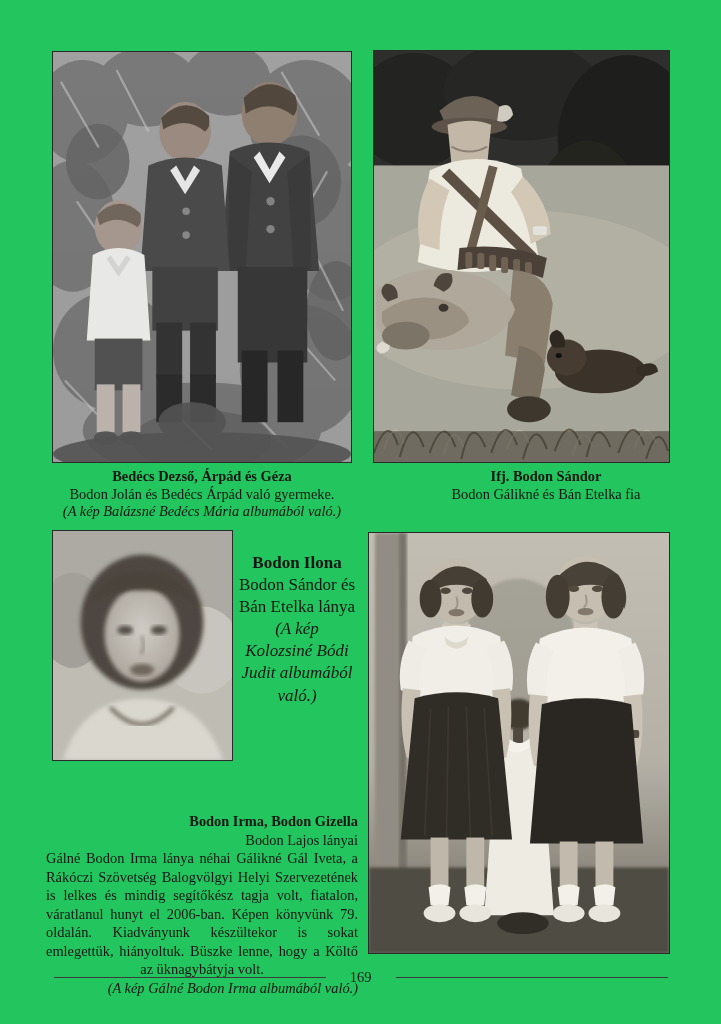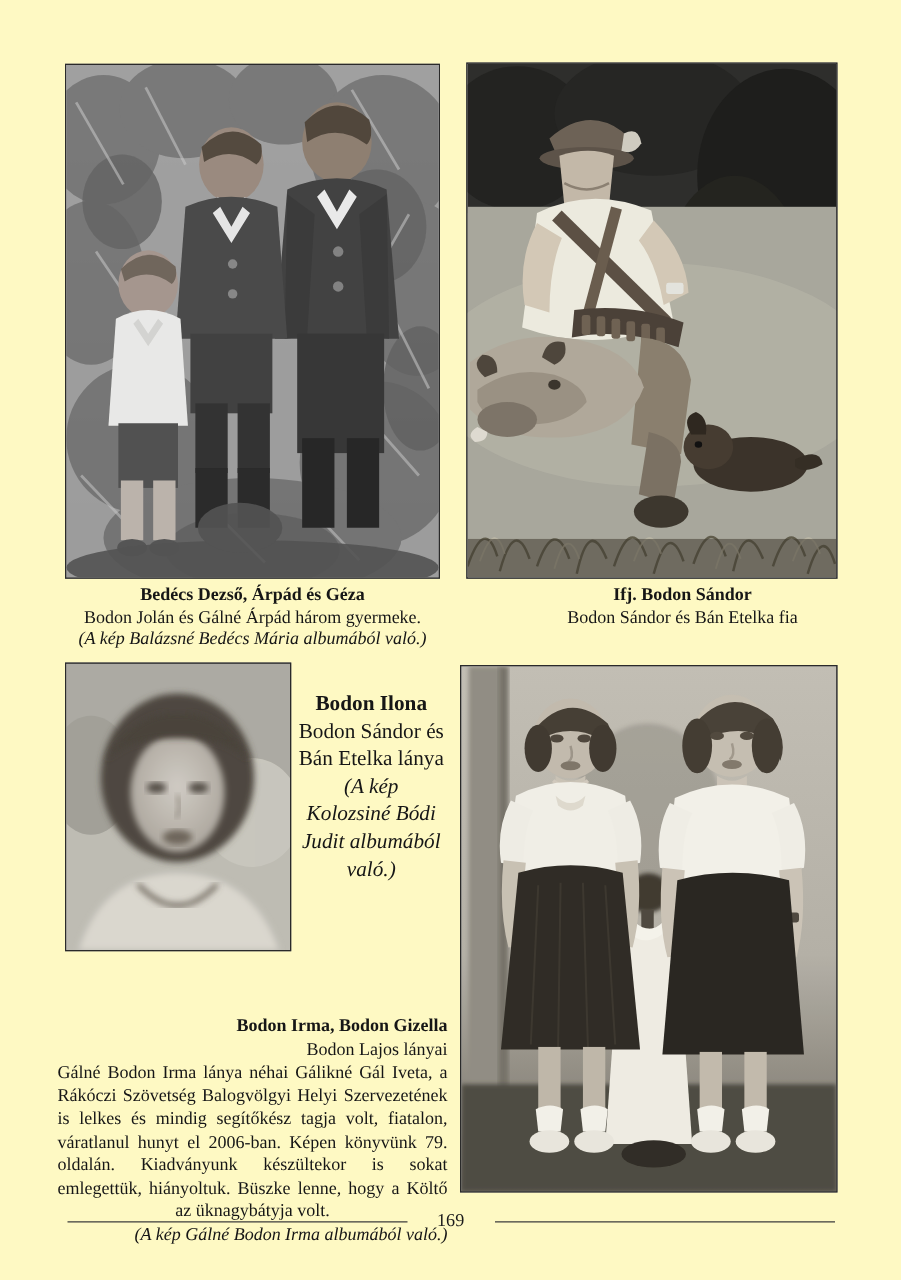--- a/index.html
+++ b/index.html
@@ -12,21 +12,21 @@
     height: 1024px;
     position: relative;
     overflow: hidden;
     font-family: "Liberation Serif", "DejaVu Serif", serif;
     color: #1a1a1a;
   }
 
   .page {
     position: absolute;
     inset: 0;
-    background: #fef9c3;
+    background: #22c55e;
   }
 
   
   .photo {
     position: absolute;
     border: 1px solid #2a2a2a;
     box-sizing: border-box;
     overflow: hidden;
     background: #8d8d8d;
   }
@@ -323,27 +323,27 @@
           <path d="M134 400 q12 -34 22 -6"></path>
         <path d="M200 406 q10 -36 20 -8"></path>
           <path d="M262 400 q12 -34 22 -6"></path>
       </g>
       <rect x="0" y="382" width="297" height="31" fill="#3f3a30" opacity="0.55"></rect>
     </svg>
   </div>
 
   <div class="caption" id="caption-boys">
     <div class="cap-title">Bedécs Dezső, Árpád és Géza</div>
-    <div class="cap-sub">Bodon Jolán és Gálné Árpád három gyermeke.</div>
+    <div class="cap-sub">Bodon Jolán és Bedécs Árpád való gyermeke.</div>
     <div class="cap-src">(A kép Balázsné Bedécs Mária albumából való.)</div>
   </div>
 
   <div class="caption" id="caption-hunter">
     <div class="cap-title">Ifj. Bodon Sándor</div>
-    <div class="cap-sub">Bodon Sándor és Bán Etelka fia</div>
+    <div class="cap-sub">Bodon Gálikné és Bán Etelka fia</div>
   </div>
 
   <div class="photo" id="photo-portrait">
     <svg viewBox="0 0 181 231" preserveAspectRatio="none">
       <defs>
         <filter id="blurC">
             <feGaussianBlur stdDeviation="2.4"></feGaussianBlur>
           </filter>
         <radialGradient id="faceG" cx="50%" cy="45%" r="60%">
           <stop offset="0%" stop-color="#cfcac2"></stop>

